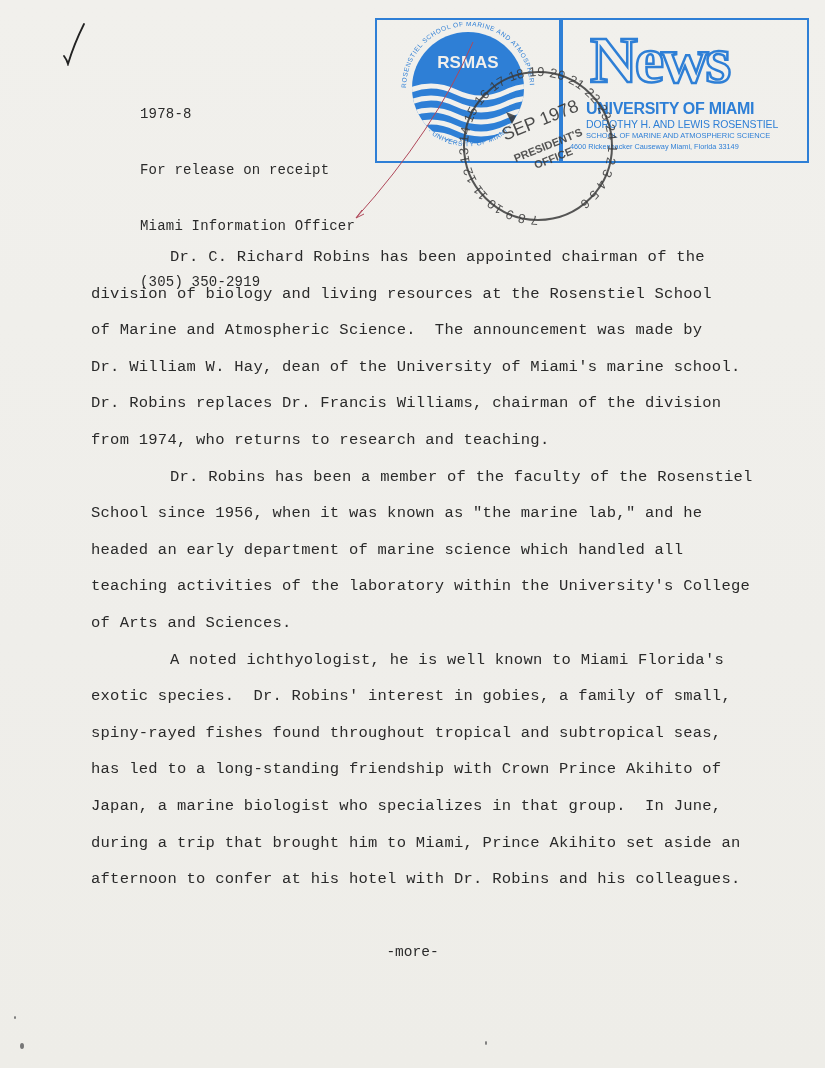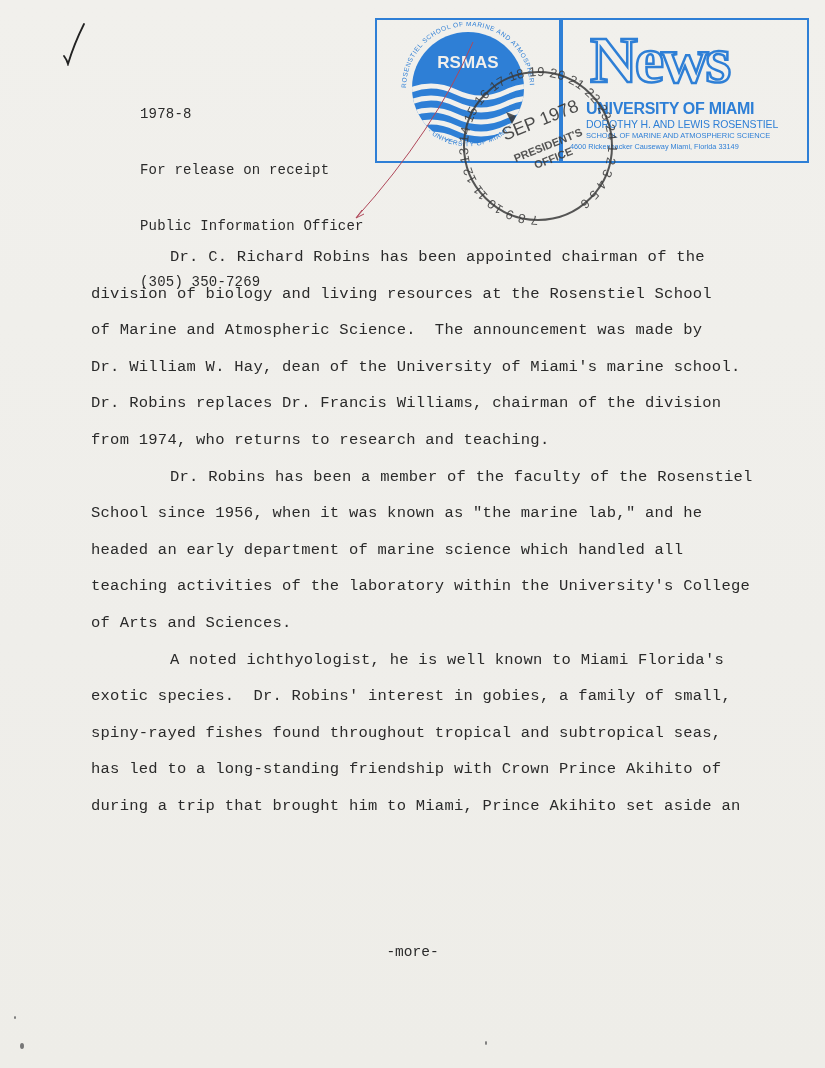--- a/index.html
+++ b/index.html
@@ -80,22 +80,22 @@
 
 <div class="page">
 
   <svg class="checkmark" viewBox="0 0 24 44">
     <path d="M2 34 Q5 38 6 42 Q12 22 22 2" stroke="#222" stroke-width="1.8" fill="none" stroke-linecap="round"></path>
   </svg>
 
   <div class="header-block">
     <div>1978-8</div>
     <div>For release on receipt</div>
-    <div>Public Information Officer</div>
-    <div>(305) 350-7269</div>
+    <div>Miami Information Officer</div>
+    <div>(305) 350-2919</div>
   </div>
 
   <div class="lh-box lh-left"></div>
   <div class="lh-box lh-right"></div>
 
   <svg class="seal" viewBox="0 0 176 136">
     <defs>
       <clipPath id="sealclip">
           <circle cx="82" cy="66" r="56"></circle>
         </clipPath>
@@ -160,21 +160,23 @@
       <div class="line">School since 1956, when it was known as "the marine lab," and he</div>
       <div class="line">headed an early department of marine science which handled all</div>
       <div class="line">teaching activities of the laboratory within the University's College</div>
       <div class="line">of Arts and Sciences.</div>
     </div>
     <div>
       <div class="line indent">A noted ichthyologist, he is well known to Miami Florida's</div>
       <div class="line">exotic species.  Dr. Robins' interest in gobies, a family of small,</div>
       <div class="line">spiny-rayed fishes found throughout tropical and subtropical seas,</div>
       <div class="line">has led to a long-standing friendship with Crown Prince Akihito of</div>
+      <div class="line">Japan, a marine biologist who specializes in that group.  In June,</div>
       <div class="line">during a trip that brought him to Miami, Prince Akihito set aside an</div>
+      <div class="line">afternoon to confer at his hotel with Dr. Robins and his colleagues.</div>
     </div>
   </div>
 
   <div class="more">-more-</div>
 
   <div class="speck" style="left:20px;top:1043px;width:4px;height:6px;"></div>
   <div class="speck" style="left:14px;top:1016px;width:2px;height:3px;"></div>
   <div class="speck" style="left:485px;top:1041px;width:2px;height:4px;"></div>
 </div>
 

